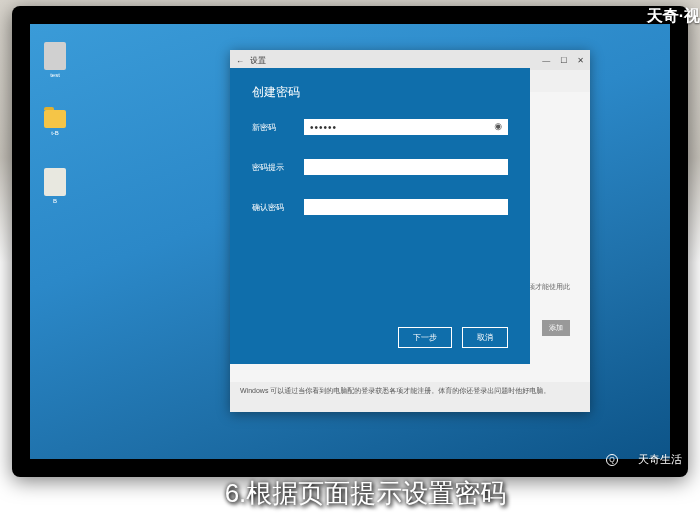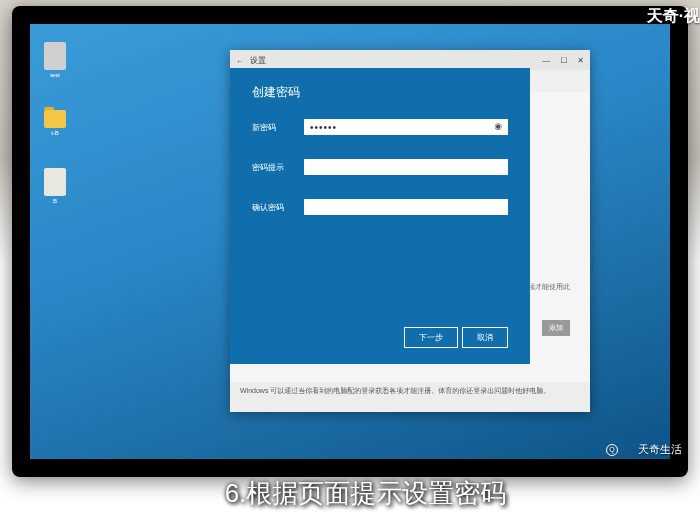--- a/index.html
+++ b/index.html
@@ -69,33 +69,33 @@
   .create-pw-panel h3 { font-size: 12px; font-weight: 400; margin-bottom: 18px; }
   .field-row { display: flex; align-items: center; margin-bottom: 24px; }
   .field-row .flbl { width: 52px; font-size: 8px; }
   .field-row .finput {
     flex: 1; height: 16px; background: #fff; display: flex; align-items: center;
     padding: 0 6px; font-size: 10px; color: #333; position: relative;
   }
   .finput .dots { font-size: 10px; letter-spacing: 1px; color: #333; }
   .finput .eye { position: absolute; right: 6px; top: 2px; font-size: 9px; color: #555; }
   .panel-buttons {
-    margin-top: auto; display: flex; justify-content: flex-end; gap: 4px;
+    margin-top: auto; display: flex; justify-content: flex-end; gap: 10px;
   }
   .panel-buttons .pbtn {
     border: 1px solid #fff; padding: 4px 14px; font-size: 8px; color: #fff;
     background: transparent;
   }
 
   .top-watermark {
     position: absolute; right: 0; top: 6px; color: #fff; font-size: 16px; font-weight: 700;
     text-shadow: 0 1px 2px rgba(0,0,0,0.6);
   }
   .bottom-watermark {
-    position: absolute; right: 18px; bottom: 68px; color: #fff; font-size: 11px;
+    position: absolute; right: 18px; bottom: 58px; color: #fff; font-size: 11px;
     display: flex; align-items: center; gap: 20px;
     text-shadow: 0 1px 2px rgba(0,0,0,0.8);
     text-align: right;
   }
   .bottom-watermark .circ {
     width: 12px; height: 12px; border: 1.5px solid #fff; border-radius: 50%;
     display: inline-flex; align-items: center; justify-content: center; font-size: 7px;
   }
   .caption {
     position: absolute; left: 0; right: 0; bottom: 14px;

